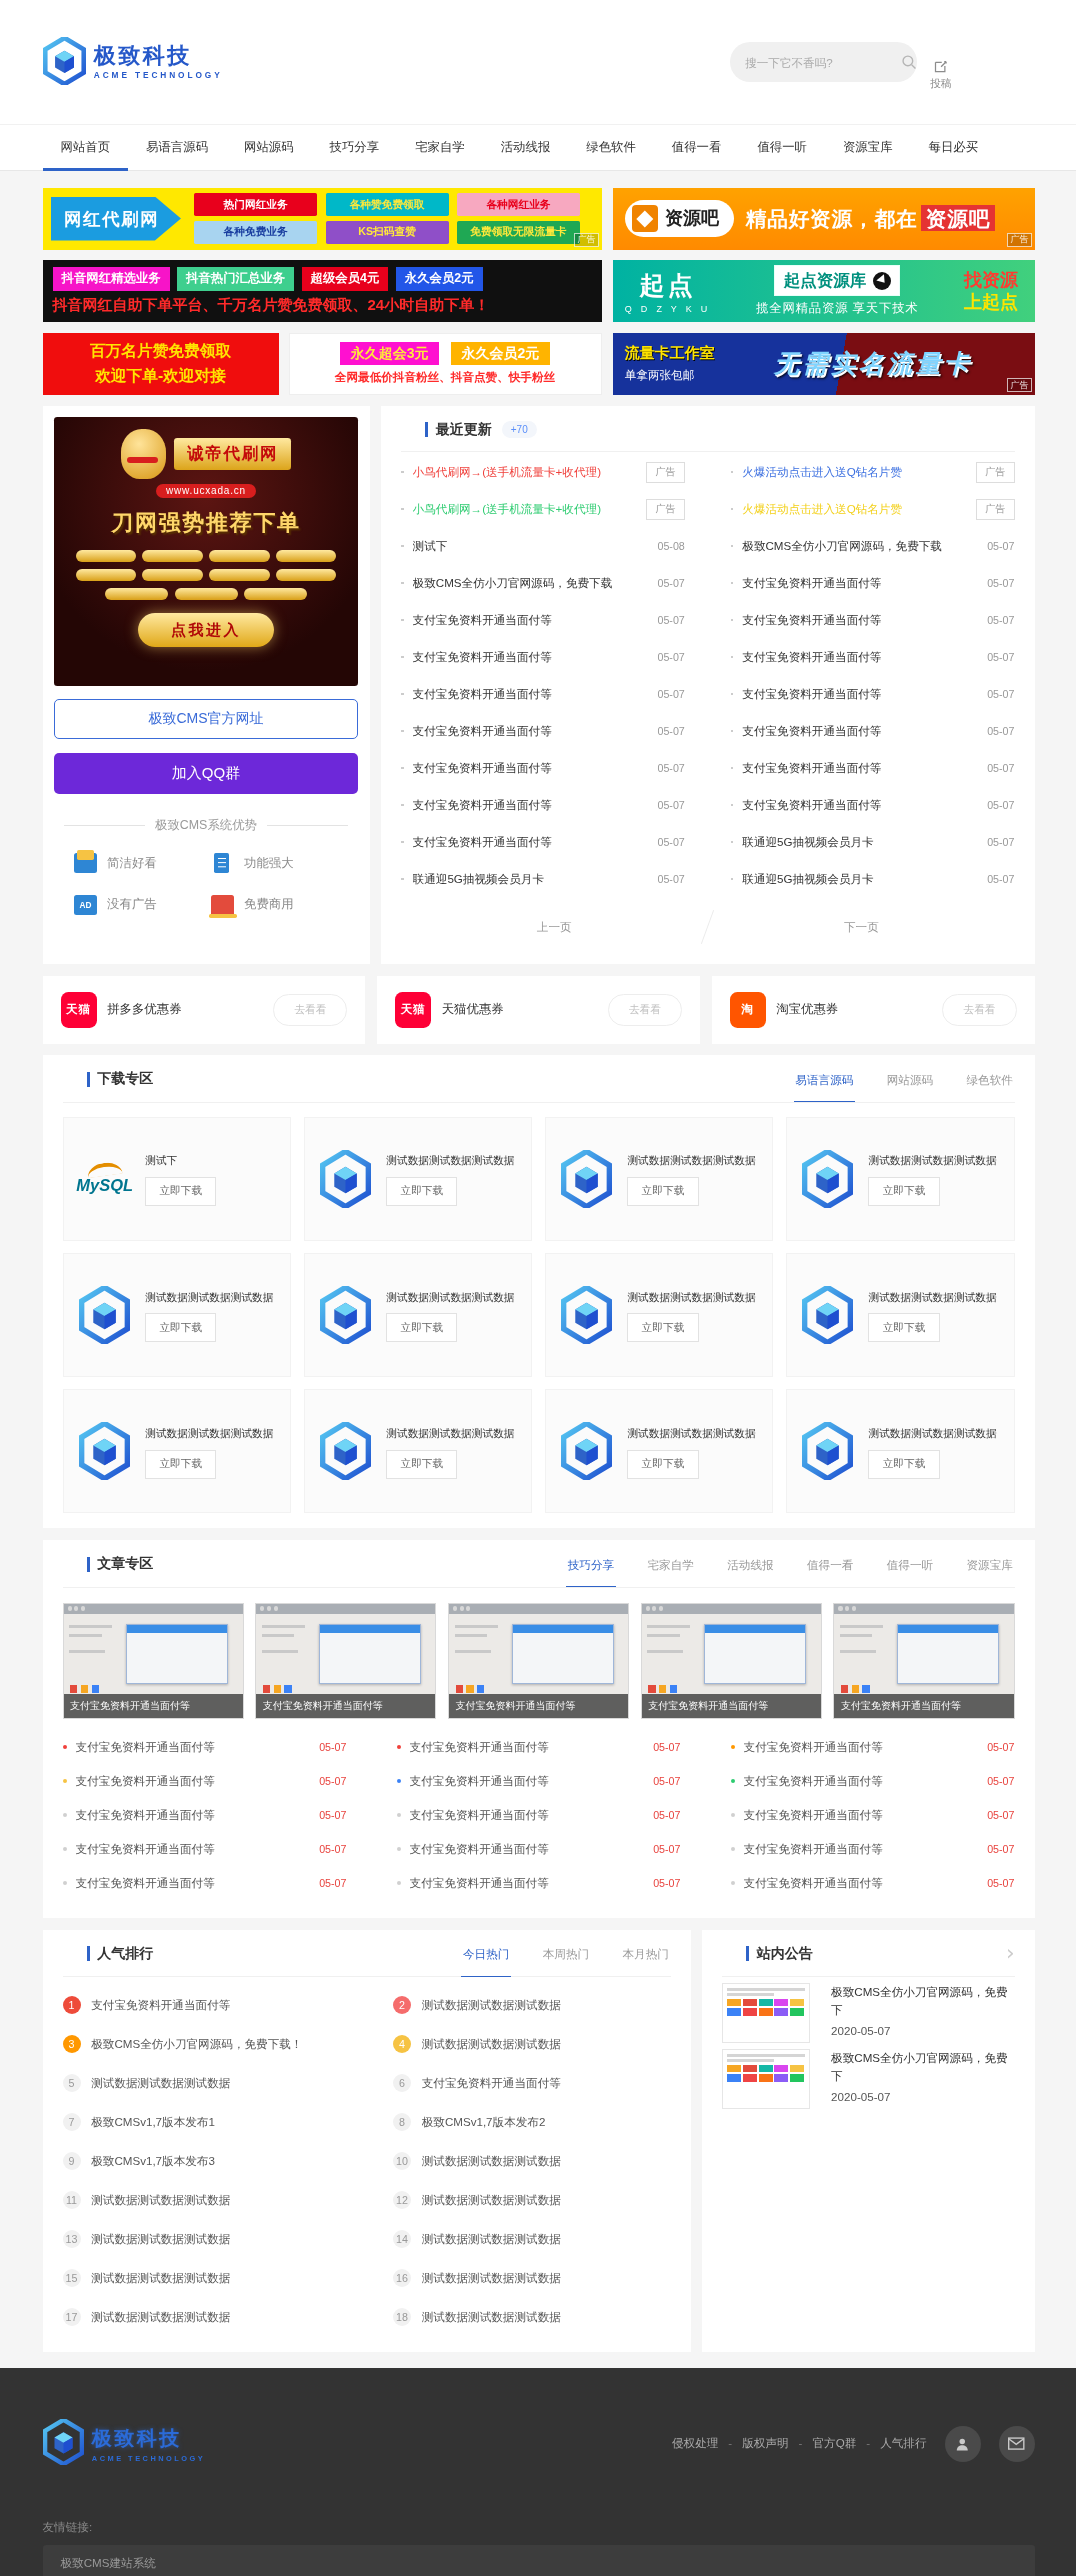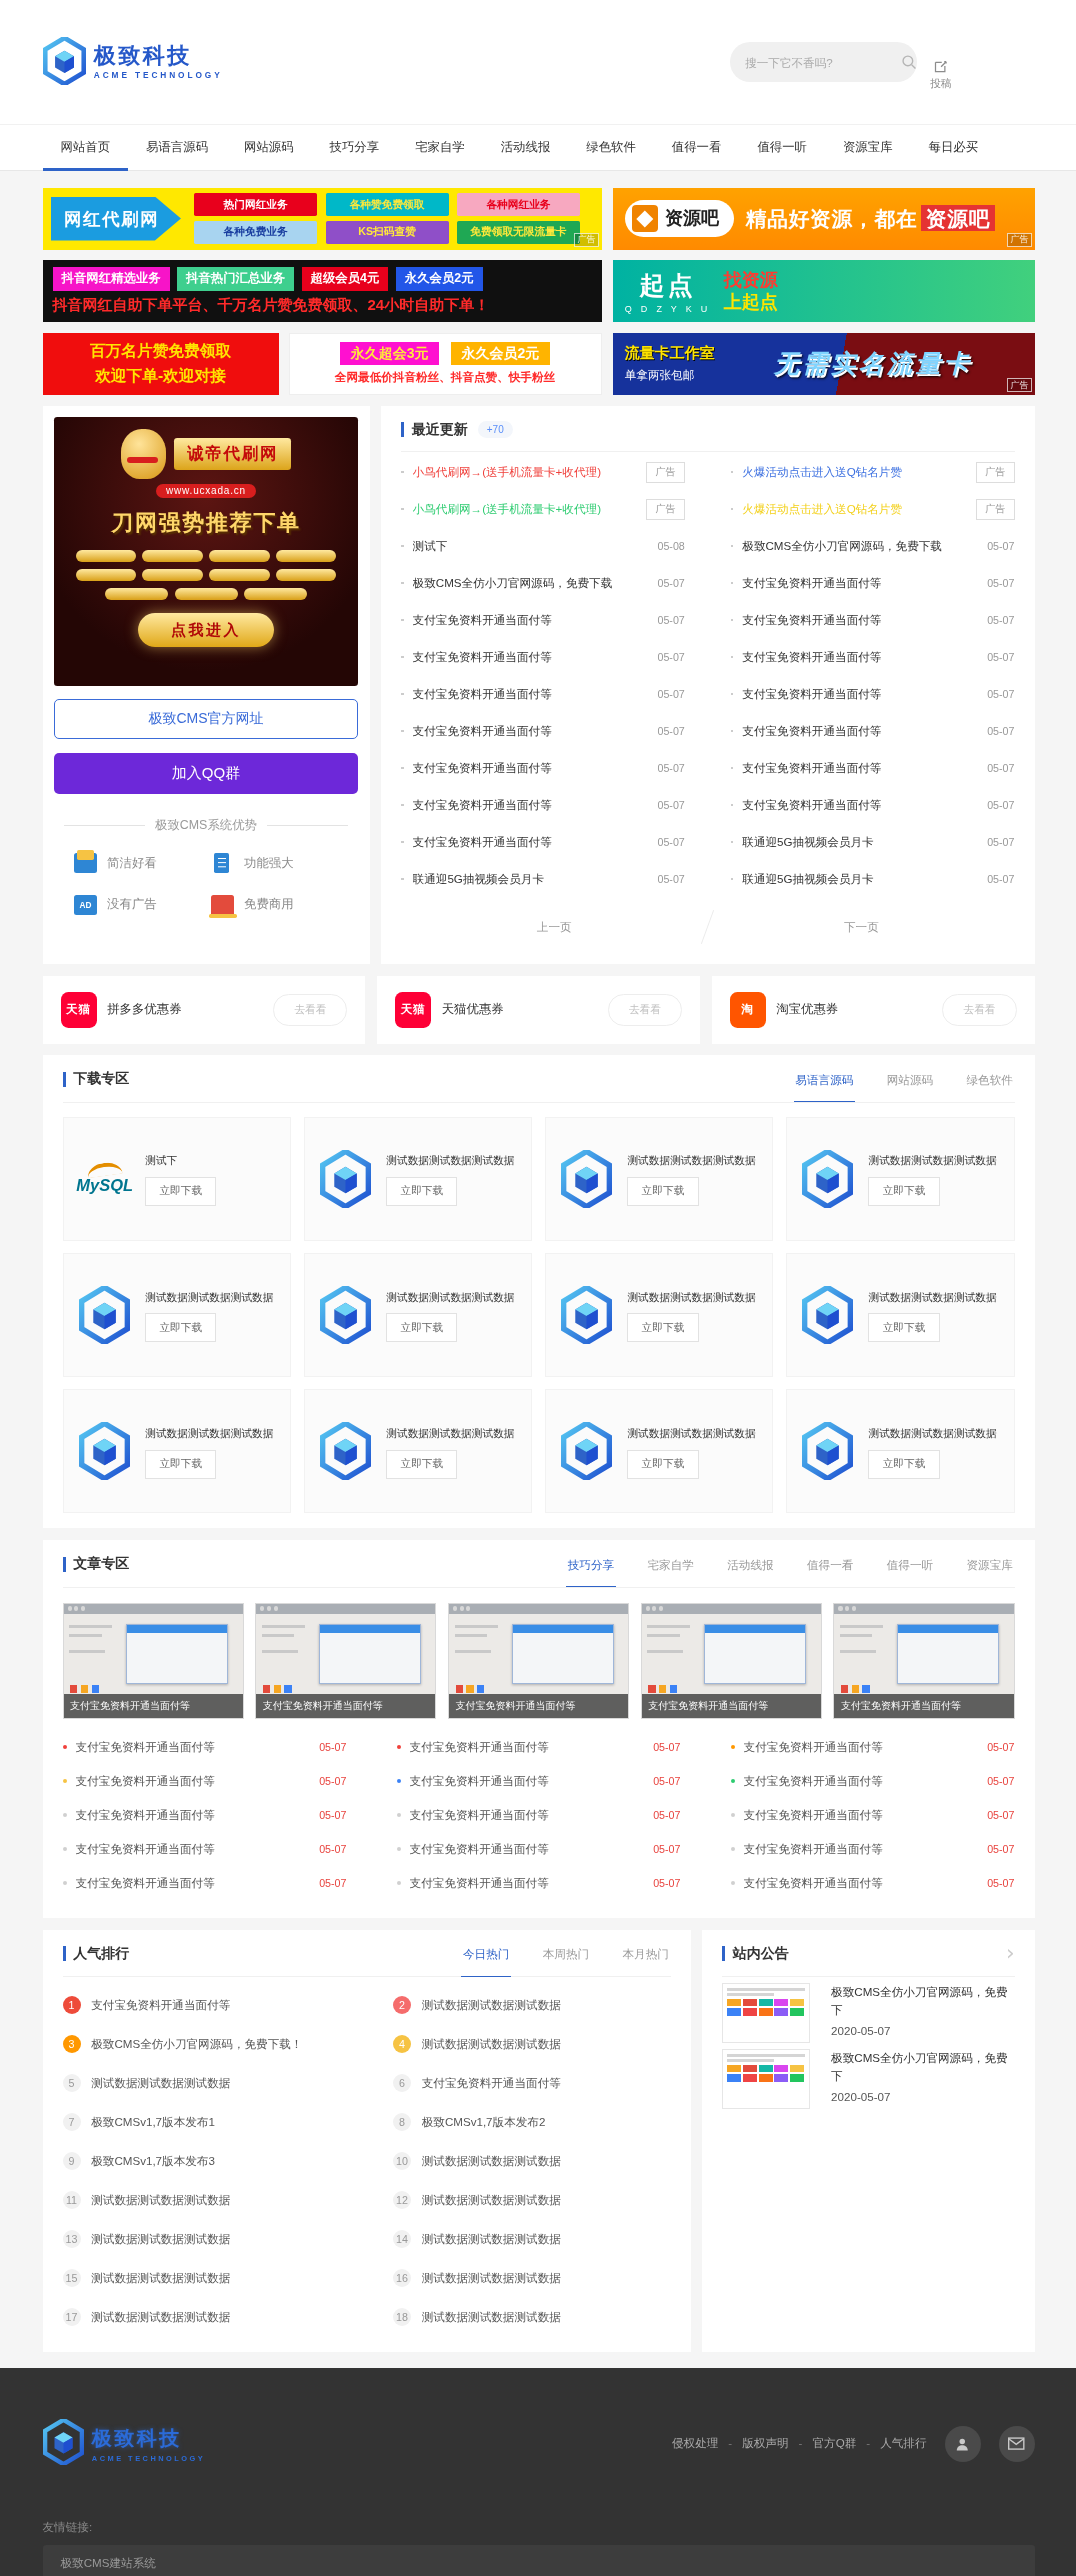--- a/index.html
+++ b/index.html
@@ -106,21 +106,21 @@
   .ic-mail::after{content:"";position:absolute;left:3.3px;top:-3.3px;width:16.5px;height:10px;background:#f6c343;border-radius:1.7px;}
   .ic-doc{background:#fff;}
   .ic-doc::before{content:"";position:absolute;left:3.3px;top:0;width:15px;height:20px;background:#2e86d4;border-radius:1.7px;}
   .ic-doc::after{content:"";position:absolute;left:6.6px;top:4.1px;width:8.3px;height:1.7px;background:#fff;box-shadow:0 4.1px 0 #fff,0 8.3px 0 #fff;}
   .ic-ad{background:#2e86d4;border-radius:2.5px;color:#fff;font-size:8.3px;font-weight:bold;display:flex;align-items:center;justify-content:center;}
   .ic-ad::after{content:"AD";}
   .ic-laptop{background:#e34b3c;border-radius:2.5px 2.5px 0 0;}
   .ic-laptop::after{content:"";position:absolute;left:-2.5px;bottom:-3.3px;width:28px;height:4.1px;background:#f6c343;border-radius:1.7px;}
 
   .recent-card{flex:1;background:#fff;padding:15px 20px;}
-  .card-head{display:flex;align-items:center;}
+  .card-head{display:flex;align-items:center;margin-left:24px;}
   .head-bar{width:3.3px;height:15px;background:var(--accent);margin-right:7.4px;}
   .card-title{font-size:14px;font-weight:bold;color:#333;}
   .badge{margin-left:10px;background:#f3f6fb;color:#5b8ff9;font-size:10px;padding:3.3px 9px;border-radius:9px;}
   .head-rule{border:0;border-top:0.8px solid #f0f0f0;margin:12.4px 0 1.7px;}
   .recent-cols{display:flex;gap:46px;}
   .recent-col{flex:1;min-width:0;}
   .r-item{display:flex;align-items:center;height:37px;font-size:11.6px;}
   .r-dot{width:2.5px;height:2.5px;background:#ccc;margin-right:9px;flex:0 0 2.5px;}
   .r-txt{flex:1;color:#333;white-space:nowrap;overflow:hidden;text-overflow:ellipsis;cursor:pointer;}
   .r-meta{color:#999;font-size:10.7px;margin-left:10px;}
@@ -331,20 +331,27 @@
               <span class="pill" style="background: rgb(232, 0, 28); color: rgb(255, 255, 255);">超级会员4元</span>
               <span class="pill" style="background: rgb(34, 86, 232); color: rgb(255, 255, 255);">永久会员2元</span>
             </span>
           <span class="line">抖音网红自助下单平台、千万名片赞免费领取、24小时自助下单！</span>
         </div>
         <div class="ban br b-teal">
           <span class="qd-brand">
             <div class="b1">起点</div>
             <div class="b2">Q D Z Y K U</div>
           </span>
+          <span class="qd-mid">
+            <span class="qd-box">
+              <span>起点资源库</span>
+              <span class="qd-cursor"></span>
+            </span>
+            <div class="qd-sub">揽全网精品资源 享天下技术</div>
+          </span>
           <span class="qd-right">
             <div class="r1">找资源</div>
             <div class="r2">上起点</div>
           </span>
         </div>
       </div>
 
       <div class="brow">
         <div class="row3-left">
           <div class="ban b-red">

